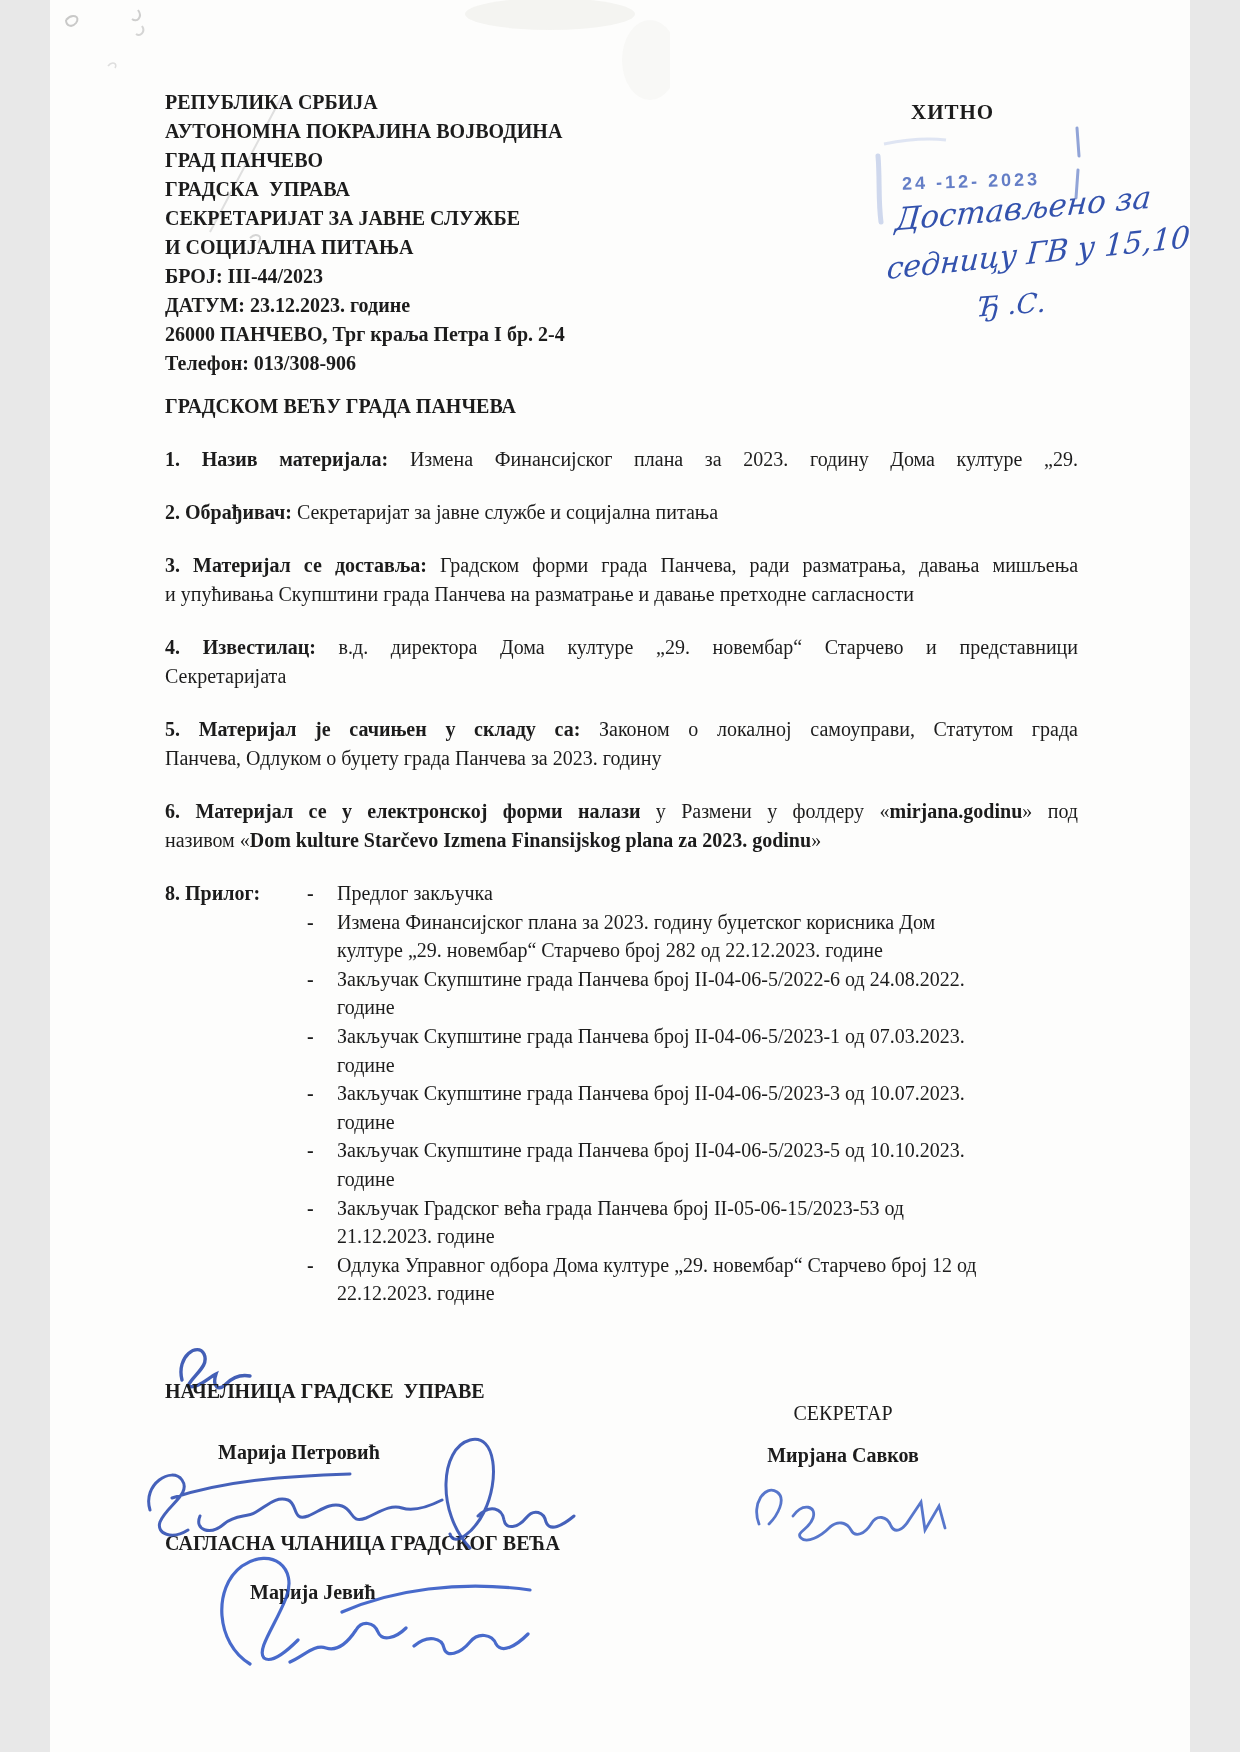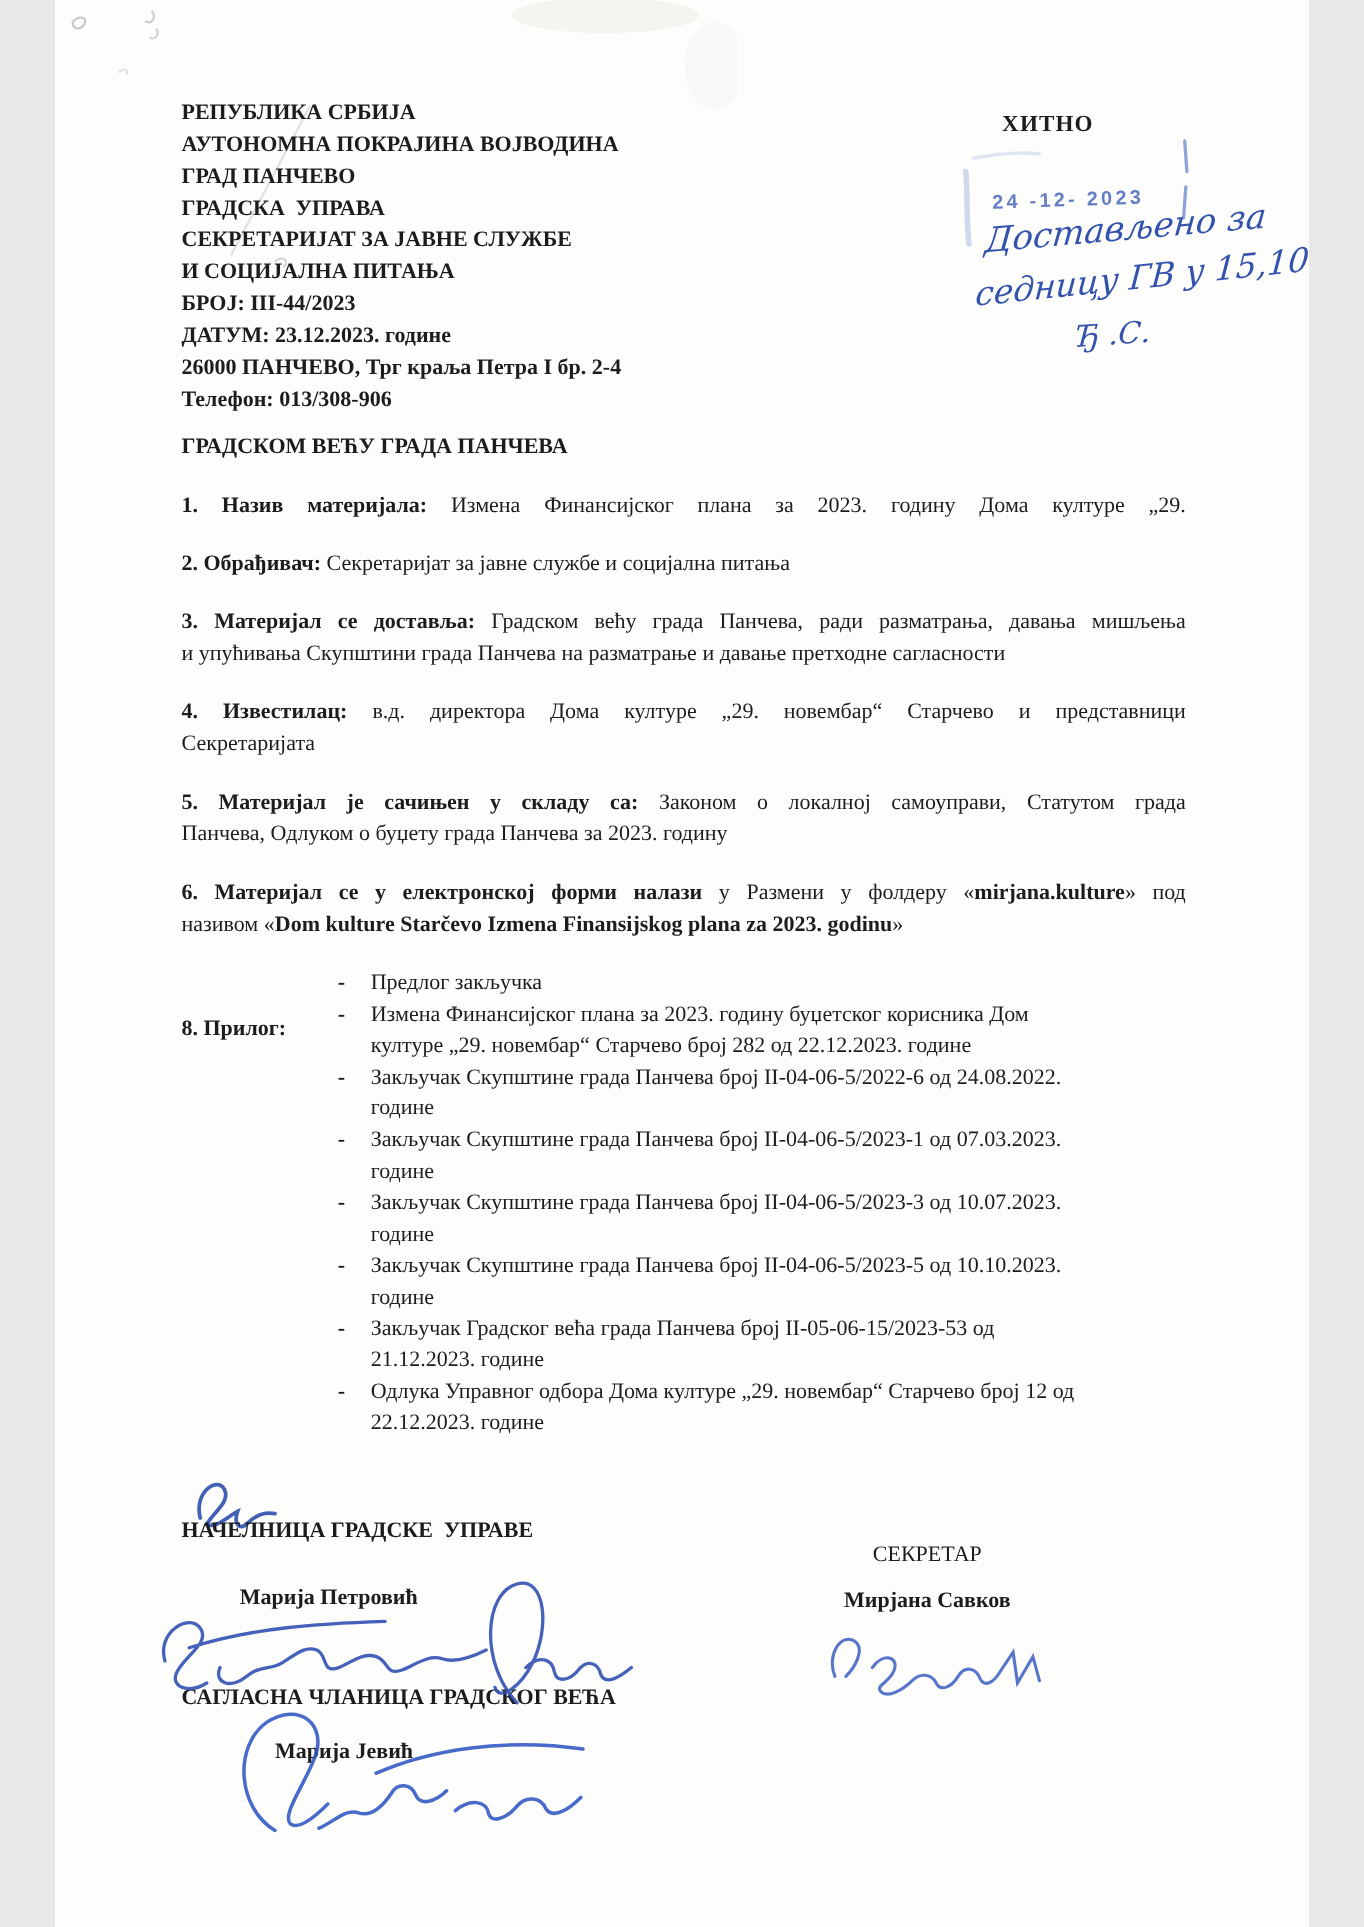--- a/index.html
+++ b/index.html
@@ -16,21 +16,21 @@
   .doc{position:relative;padding:88px 112px 0 115px;}
   .hdr p{margin:0;font-weight:700;white-space:pre-wrap;}
   .recipient{margin:14px 0 0 0;font-weight:700;white-space:pre-wrap;}
   .item{margin:24px 0 0 0;}
   .line{display:block;}
   .stretch{text-align:justify;text-align-last:justify;}
   .indent2{padding-left:37px;}
   b{font-weight:700;}
   
   .att-block{display:flex;margin-top:24px;}
-  .att-label{width:142px;flex:none;font-weight:700;margin-top:42px;}
+  .att-label{width:142px;flex:none;font-weight:700;}
   .att-list{flex:none;width:780px;line-height:28.6px;}
   .att{display:flex;}
   .att .dash{width:30px;flex:none;font-weight:700;}
   .att .att-lines span{display:block;white-space:nowrap;}
   
   .urgent{position:absolute;left:861px;top:98px;font-weight:700;font-size:21px;letter-spacing:1px;}
   .stamp-date{
     position:absolute;left:852px;top:167px;width:160px;
     font-family:"Liberation Sans","DejaVu Sans",sans-serif;
     font-weight:700;font-size:18px;letter-spacing:3px;
@@ -88,36 +88,36 @@
 
     <p class="item">
       <span class="line stretch"><b>1. Назив материјала:</b><span> Измена Финансијског плана за 2023. годину Дома културе „29.</span></span>
     </p>
 
     <p class="item">
       <span class="line"><b>2. Обрађивач:</b><span> Секретаријат за јавне службе и социјална питања</span></span>
     </p>
 
     <p class="item">
-      <span class="line stretch"><b>3. Материјал се доставља:</b><span> Градском већу града Панчева, ради разматрања, давања мишљења</span></span>
+      <span class="line stretch"><b>3. Материјал се доставља:</b><span> Градском форми града Панчева, ради разматрања, давања мишљења</span></span>
       <span class="line">и упућивања Скупштини града Панчева на разматрање и давање претходне сагласности</span>
     </p>
 
     <p class="item">
       <span class="line stretch"><b>4. Известилац:</b><span>  в.д. директора Дома културе „29. новембар“ Старчево и представници</span></span>
       <span class="line">Секретаријата</span>
     </p>
 
     <p class="item">
       <span class="line stretch"><b>5. Материјал је сачињен у складу са:</b><span> Законом о локалној самоуправи, Статутом града</span></span>
       <span class="line">Панчева, Одлуком о буџету града Панчева за 2023. годину</span>
     </p>
 
     <p class="item">
-      <span class="line stretch"><b>6. Материјал се у електронској форми налази</b><span> у Размени у фолдеру «</span><b>mirjana.kulture</b><span>» под</span></span>
+      <span class="line stretch"><b>6. Материјал се у електронској форми налази</b><span> у Размени у фолдеру «</span><b>mirjana.godinu</b><span>» под</span></span>
       <span class="line"><span>називом «</span><b>Dom kulture Starčevo Izmena Finansijskog plana za 2023. godinu</b><span>»</span></span>
     </p>
 
 
     <div class="att-block">
       <div class="att-label">8. Прилог:</div>
       <div class="att-list">
         <div class="att">
           <span class="dash">-</span>
           <span class="att-lines">

